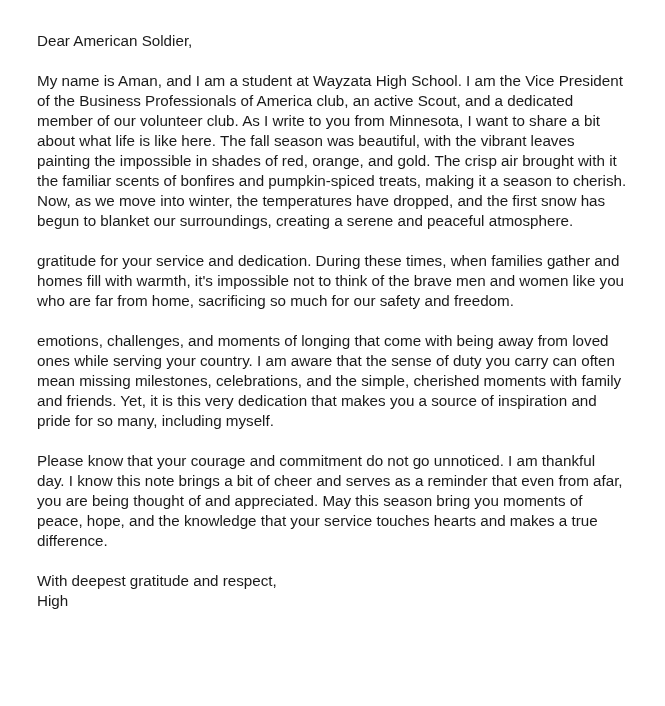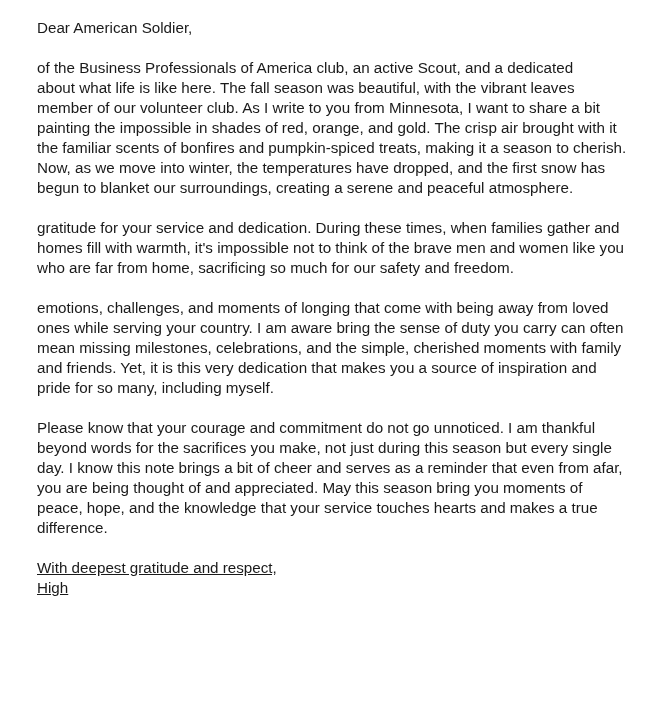--- a/index.html
+++ b/index.html
@@ -9,73 +9,72 @@
     }
     body {
       width: 665px;
       height: 706px;
       overflow: hidden;
       position: relative;
     }
     .letter {
       position: absolute;
       left: 37px;
-      top: 18px;
+      top: 31px;
       width: 620px;
       font-family: "Liberation Sans", sans-serif;
       font-size: 15.2px;
       line-height: 20px;
       color: #1a1a1a;
     }
     .letter p {
       margin: 0 0 20px 0;
       white-space: normal;
     }
     .line {
       display: block;
       white-space: nowrap;
     }
     .closing {
       margin: 0;
-      text-decoration: underline;
     }
   </style>
 </head>
 <body>
 
 <div class="letter">
   <p>Dear American Soldier,</p>
 
   <p>
+    <span class="line">My name is Aman, and I am a student at Wayzata High School. I am the Vice President</span>
     <span class="line">of the Business Professionals of America club, an active Scout, and a dedicated</span>
+    <span class="line">member of our volunteer club. As I write to you from Minnesota, I want to share a bit</span>
     <span class="line">about what life is like here. The fall season was beautiful, with the vibrant leaves</span>
-    <span class="line">member of our volunteer club. As I write to you from Minnesota, I want to share a bit</span>
     <span class="line">painting the impossible in shades of red, orange, and gold. The crisp air brought with it</span>
     <span class="line">the familiar scents of bonfires and pumpkin-spiced treats, making it a season to cherish.</span>
     <span class="line">Now, as we move into winter, the temperatures have dropped, and the first snow has</span>
     <span class="line">begun to blanket our surroundings, creating a serene and peaceful atmosphere.</span>
   </p>
 
   <p>
     <span class="line">gratitude for your service and dedication. During these times, when families gather and</span>
     <span class="line">homes fill with warmth, it's impossible not to think of the brave men and women like you</span>
     <span class="line">who are far from home, sacrificing so much for our safety and freedom.</span>
   </p>
 
   <p>
     <span class="line">emotions, challenges, and moments of longing that come with being away from loved</span>
-    <span class="line">ones while serving your country. I am aware bring the sense of duty you carry can often</span>
+    <span class="line">ones while serving your country. I am aware that the sense of duty you carry can often</span>
     <span class="line">mean missing milestones, celebrations, and the simple, cherished moments with family</span>
     <span class="line">and friends. Yet, it is this very dedication that makes you a source of inspiration and</span>
     <span class="line">pride for so many, including myself.</span>
   </p>
 
   <p>
     <span class="line">Please know that your courage and commitment do not go unnoticed. I am thankful</span>
-    <span class="line">beyond words for the sacrifices you make, not just during this season but every single</span>
     <span class="line">day. I know this note brings a bit of cheer and serves as a reminder that even from afar,</span>
     <span class="line">you are being thought of and appreciated. May this season bring you moments of</span>
     <span class="line">peace, hope, and the knowledge that your service touches hearts and makes a true</span>
     <span class="line">difference.</span>
   </p>
 
   <p class="closing">
     <span class="line">With deepest gratitude and respect,</span>
     <span class="line">High</span>
   </p>

